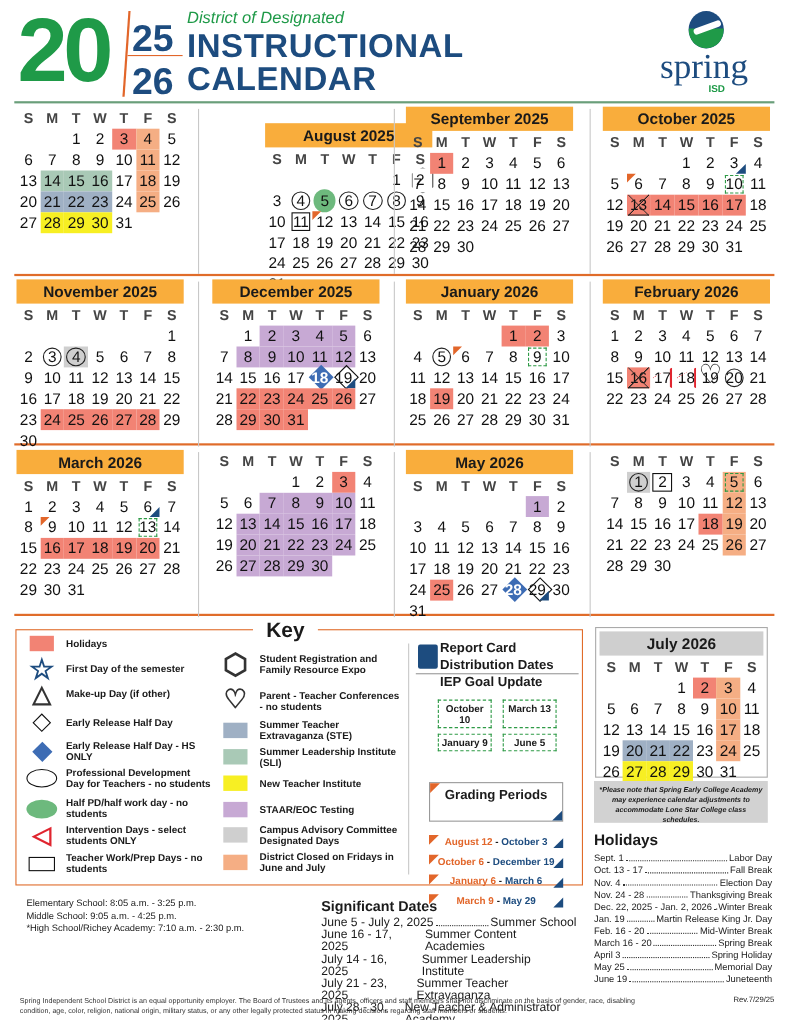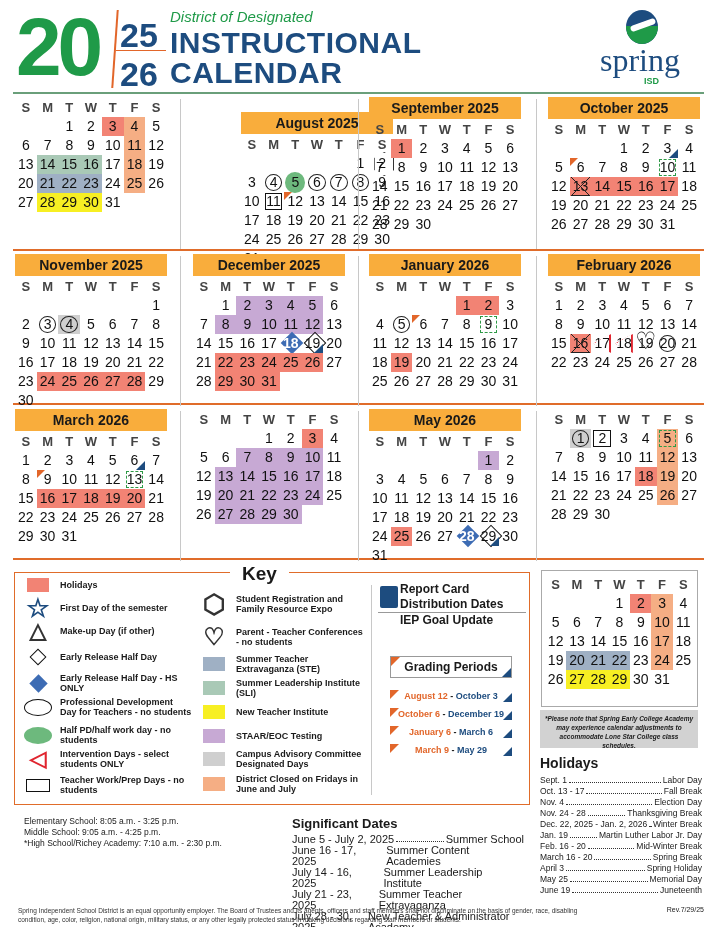--- a/index.html
+++ b/index.html
@@ -55,21 +55,21 @@
 
 .keybox{position:absolute;left:14px;top:572px;width:516px;height:233px;border:1.5px solid #e06c2a}
 .keytitle{position:absolute;left:230px;top:563px;background:#fff;padding:0 12px;font-weight:bold;font-size:19px}
 .kitem{position:absolute;display:flex;align-items:center;font-size:9px;font-weight:bold;line-height:10px;color:#1a1a1a}
 .kicon{width:32px;height:20px;display:flex;align-items:center;justify-content:center;margin-right:6px;position:relative;flex:none}
 .sw{width:22px;height:14px}
 .rc{position:absolute;left:378px;top:582px;width:148px}
 .rchead{font-size:12px;font-weight:bold;line-height:15px;padding-left:22px}
 .rcgrid{display:grid;grid-template-columns:1fr 1fr;gap:5px 10px;margin-top:8px;padding:0 20px}
 .rcbox{border:1.3px dashed #2e9a46;font-size:9px;font-weight:bold;text-align:center;padding:2px 0}
-.gpbox{margin:28px 14px 0 12px;border:1px solid #999;height:22px;position:relative;text-align:center;font-weight:bold;font-size:12px;line-height:20px}
+.gpbox{margin:28px 14px 0 12px;border:1px solid #999;height:36px;position:relative;text-align:center;font-weight:bold;font-size:12px;line-height:20px}
 .gprow{position:relative;font-size:9px;font-weight:bold;text-align:center;height:16px;line-height:16px;margin:2px 14px 0 12px}
 .gprow .o{color:#e2662a}.gprow .b{color:#1d4c7f}
 .tri-o{position:absolute;left:0;top:2px;width:0;height:0;border-top:9px solid #e2662a;border-right:9px solid transparent}
 .tri-b{position:absolute;right:0;bottom:2px;width:0;height:0;border-bottom:9px solid #1d4c7f;border-left:9px solid transparent}
 .jul26{position:absolute;left:541px;top:570px;width:157px;height:137px;border:1.5px solid #aaa;padding:3px}
 .jul26 .mhead{background:#cfcfcf}
 .note{position:absolute;left:540px;top:710px;width:158px;height:38px;background:#d2d2d2;font-size:6.5px;font-style:italic;font-weight:bold;text-align:center;padding:4px 3px;line-height:9px}
 .hols{position:absolute;left:540px;top:755px;width:162px}
 .hols h3{font-size:14px;font-weight:bold;margin-bottom:4px}
 .hrow{display:flex;font-size:8.5px;line-height:11px}
@@ -815,34 +815,41 @@
       <span>District Closed on Fridays in June and July</span>
     </div>
   </div>
 <div class="vsep" style="left:371px;top:585px;height:210px"></div>
 
 <div class="rc">
   <div style="position:absolute;left:2px;top:4px;width:18px;height:22px;background:#1d4c7f;border-radius:2px"></div>
   <div class="rchead">Report Card</div>
   <div class="rchead">Distribution Dates</div>
   <div class="rchead" style="border-top:1px solid #999">IEP Goal Update</div>
+  <div class="rcgrid">
+    <div class="rcbox">October 10</div>
+    <div class="rcbox">March 13</div>
+    <div class="rcbox">January 9</div>
+    <div class="rcbox">June 5</div>
+  </div>
   <div class="gpbox">
     <span class="tri-o" style="top:0"></span>
     <span>Grading Periods</span>
     <span class="tri-b" style="bottom:0"></span>
   </div>
   <div style="height:8px"></div>
   <div class="gprow"><span class="tri-o"></span><span class="o">August 12</span> - <span class="b">October 3</span><span class="tri-b"></span></div>
   <div class="gprow"><span class="tri-o"></span><span class="o">October 6</span> - <span class="b">December 19</span><span class="tri-b"></span></div>
   <div class="gprow"><span class="tri-o"></span><span class="o">January 6</span> - <span class="b">March 6</span><span class="tri-b"></span></div>
   <div class="gprow"><span class="tri-o"></span><span class="o">March 9</span> - <span class="b">May 29</span><span class="tri-b"></span></div>
 </div>
 
 <div class="jul26" id="jul26">
     <div>
+      <div class="mhead">July 2026</div>
       <div class="dow">
         <span>S</span>
         <span>M</span>
         <span>T</span>
         <span>W</span>
         <span>T</span>
         <span>F</span>
         <span>S</span>
       </div>
       <div class="grid">
@@ -909,21 +916,21 @@
         <span>Thanksgiving Break</span>
       </div>
       <div class="hrow">
         <span>Dec. 22, 2025 - Jan. 2, 2026</span>
         <span class="dots"></span>
         <span>Winter Break</span>
       </div>
       <div class="hrow">
         <span>Jan. 19</span>
         <span class="dots"></span>
-        <span>Martin Luther Labor Jr. Day</span>
+        <span>Martin Release King Jr. Day</span>
       </div>
       <div class="hrow">
         <span>Feb. 16 - 20</span>
         <span class="dots"></span>
         <span>Mid-Winter Break</span>
       </div>
       <div class="hrow">
         <span>March 16 - 20</span>
         <span class="dots"></span>
         <span>Spring Break</span>

